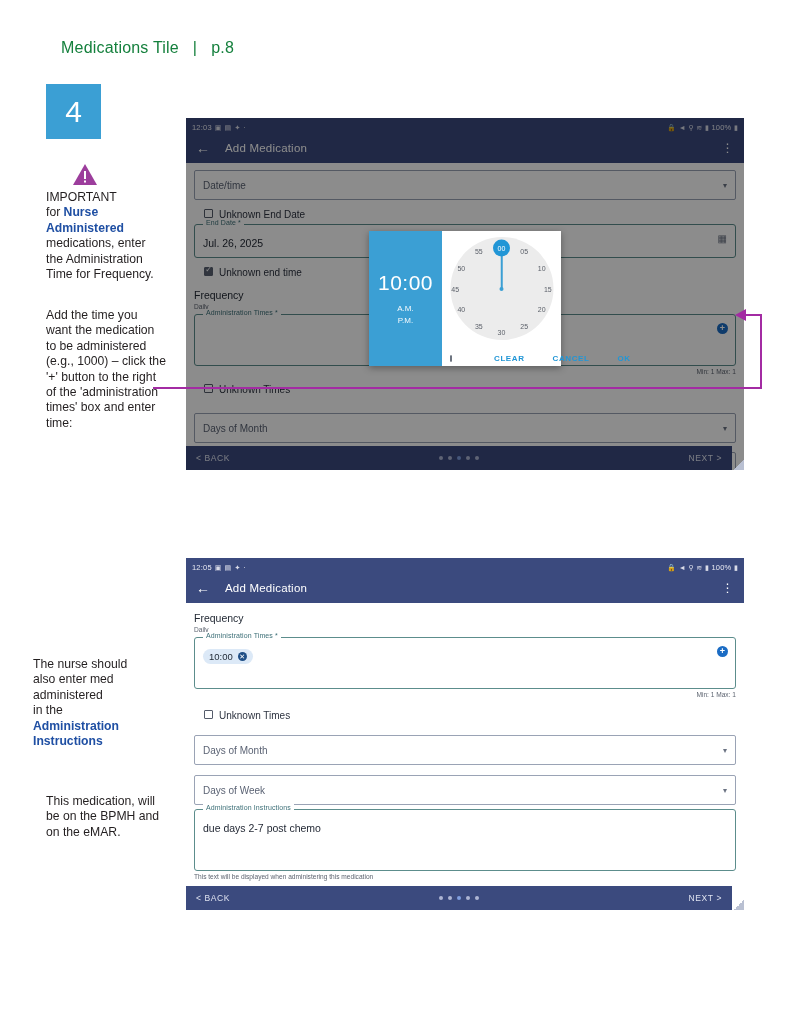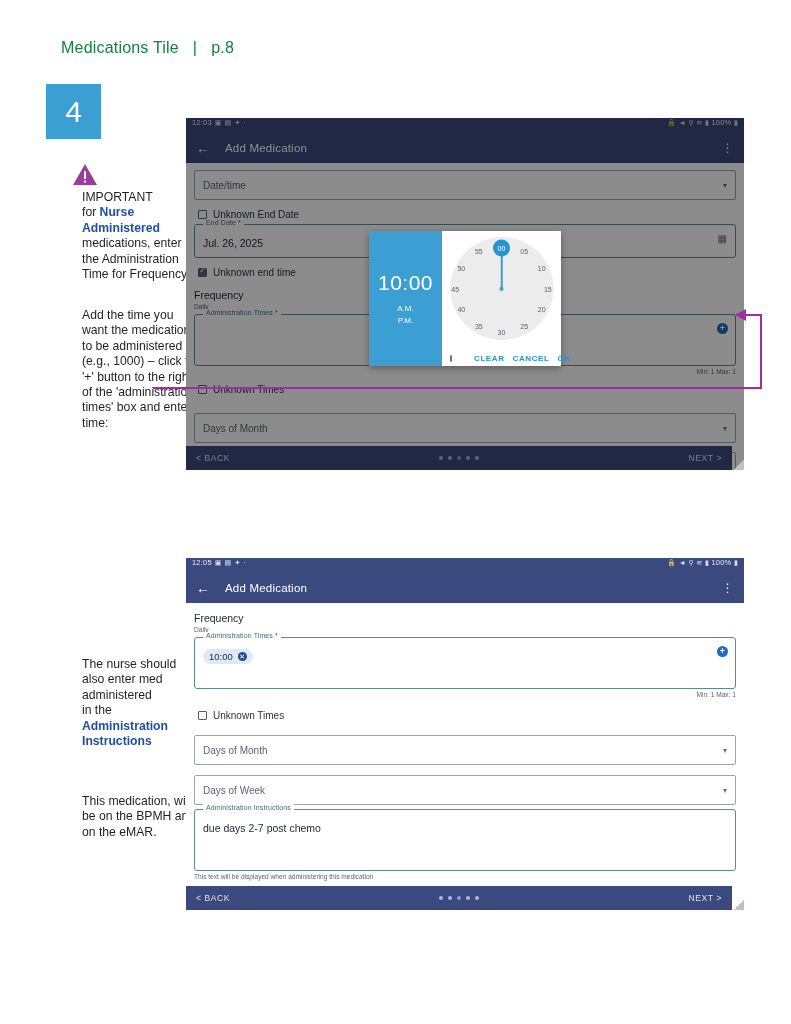--- a/index.html
+++ b/index.html
@@ -30,44 +30,43 @@
 
   
   .warn-icon { position: absolute; left: 72px; top: 163px; width: 26px; height: 24px; }
 
   
   .copy {
     position: absolute;
     font-size: 12.2px; line-height: 15.4px;
     color: #231f20;
     width: 120px;
-    margin-left: 36px;
   }
   .copy.b1 { left: 46px; top: 190px; }
   .copy.b2 { left: 46px; top: 308px; }
   .copy.b3 { left: 46px; top: 604px; }
-  .copy.b4 { left: 46px; top: 657px; }
+  .copy.b4 { left: 33px; top: 657px; }
   .copy.b5 { left: 46px; top: 794px; }
   .copy .accent { color: #1f4fa3; font-weight: bold; }
 
   
   .shot { position: absolute; overflow: hidden; background: #fff; }
   .shot.one   { left: 186px; top: 118px; width: 558px; height: 352px; }
   .shot.two   { left: 186px; top: 558px; width: 558px; height: 352px; }
 
   
   .shot.one .dimmer {
     position: absolute; inset: 0; background: rgba(0,0,0,0.45);
     pointer-events: none; z-index: 40;
   }
 
   
   .statusbar {
     position: relative; height: 14px; background: #3b4a7e;
-    display: flex; align-items: flex-start; padding: 0 6px;
+    display: flex; align-items: flex-end; padding: 0 6px;
     color: #e8e9f2; font-size: 7.5px; letter-spacing: .2px;
   }
   .statusbar .sb-left { display: flex; align-items: center; gap: 3px; }
   .statusbar .sb-right { margin-left: auto; display: flex; align-items: center; gap: 2.5px; }
   .sb-glyph { font-size: 7px; opacity: .92; }
 
   
   .appbar {
     position: relative; height: 31px; background: #3b4a7e;
     display: flex; align-items: center; padding: 0 10px;
@@ -81,21 +80,21 @@
   .form { position: relative; background: #fff; padding: 0 8px; }
 
   .field-outline {
     position: relative; border: 1px solid #9aa3b5; border-radius: 2px;
     height: 30px; display: flex; align-items: center; padding: 0 8px;
     margin-top: 7px; background: #fff;
   }
   .field-outline .ph { font-size: 10px; color: #5b6374; }
   .field-outline .caret { margin-left: auto; font-size: 8px; color:#6b7383; }
 
-  .cbrow { display: flex; align-items: center; gap: 6px; margin: 9px 0 0 4px; }
+  .cbrow { display: flex; gap: 6px; margin: 9px 0 0 10px; }
   .cbox {
     width: 9px; height: 9px; border: 1px solid #555c6b; border-radius: 1px;
     display: inline-block; background: #fff;
   }
   .cbox.checked { background: #5a6272; border-color:#5a6272; position: relative; }
   .cbox.checked::after {
     content: "✓"; position: absolute; left: 0.3px; top: -2.5px;
     font-size: 8px; color: #fff; line-height: 1;
   }
   .cbrow .lbl { font-size: 10px; color: #2d3340; }
@@ -178,21 +177,21 @@
     position: absolute; left: 50%; top: 50%; width: 4px; height: 4px;
     border-radius: 50%; background: #3b9fd4; transform: translate(-50%,-50%);
   }
   .clockface .sel {
     position: absolute; left: 50%; top: 11px; transform: translate(-50%,-50%);
     width: 17px; height: 17px; border-radius: 50%; background: #2196d6;
     color: #fff; font-size: 7px; line-height: 17px; text-align: center;
   }
   .dlg-actions {
     position: absolute; left: 0; right: 0; bottom: 3px;
-    display: flex; align-items: center; gap: 8px; padding: 0 8px;
+    display: flex; align-items: center; gap: 28px; padding: 0 8px;
     font-size: 8px; color: #2196d6; letter-spacing: .6px; font-weight: bold;
   }
   .dlg-actions .kbd {
     width: 9px; height: 7px; border: 1px solid #6d7480; border-radius: 1px;
     background: #8d939c; margin-right: 14px;
   }
 
   
   .ann { position: absolute; background: #a32ba3; z-index: 80; }
   .ann-h1 { left: 153px; top: 387px; width: 609px; height: 2px; }

